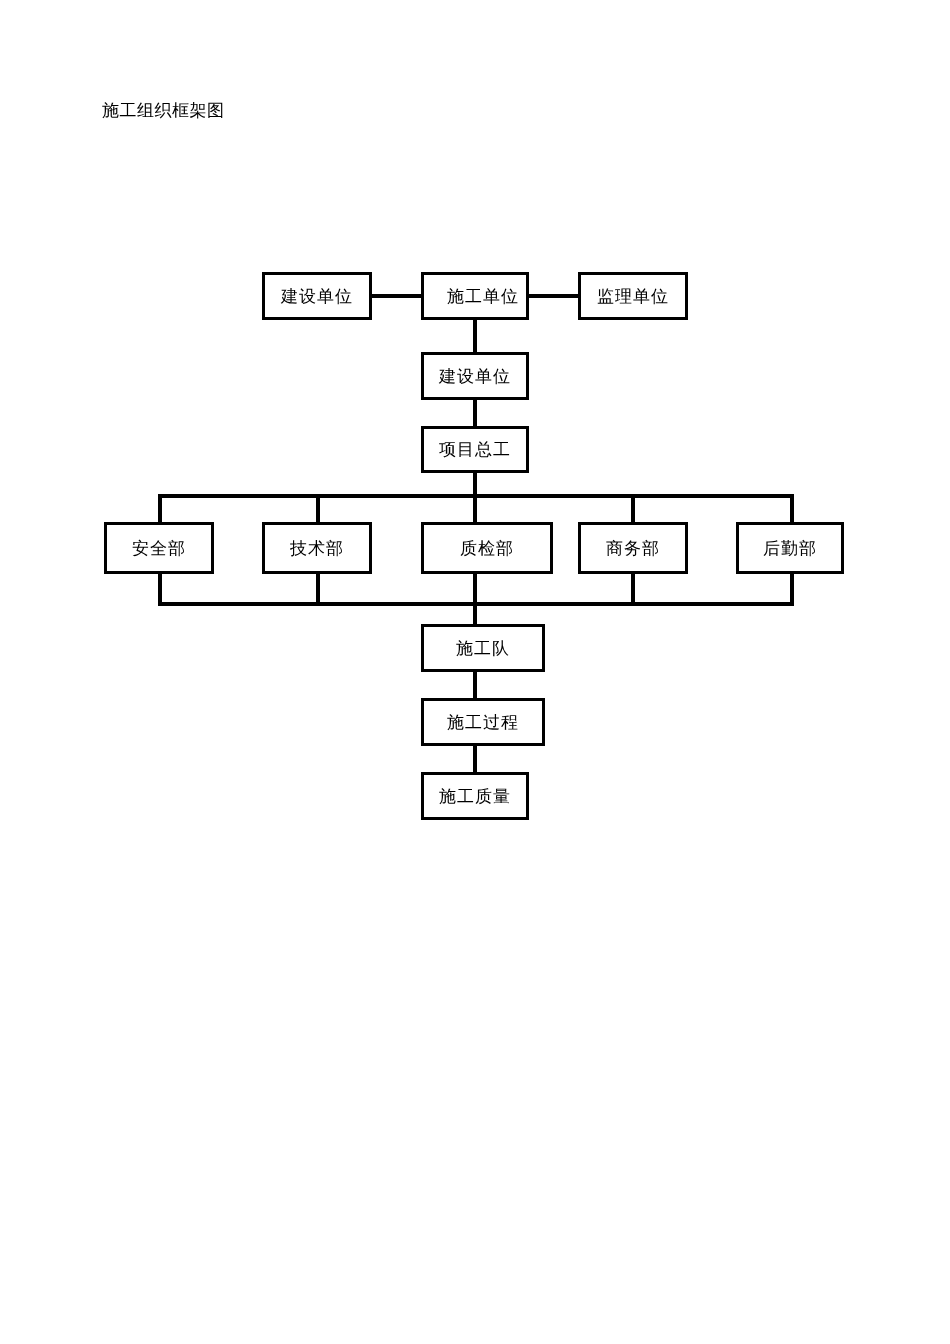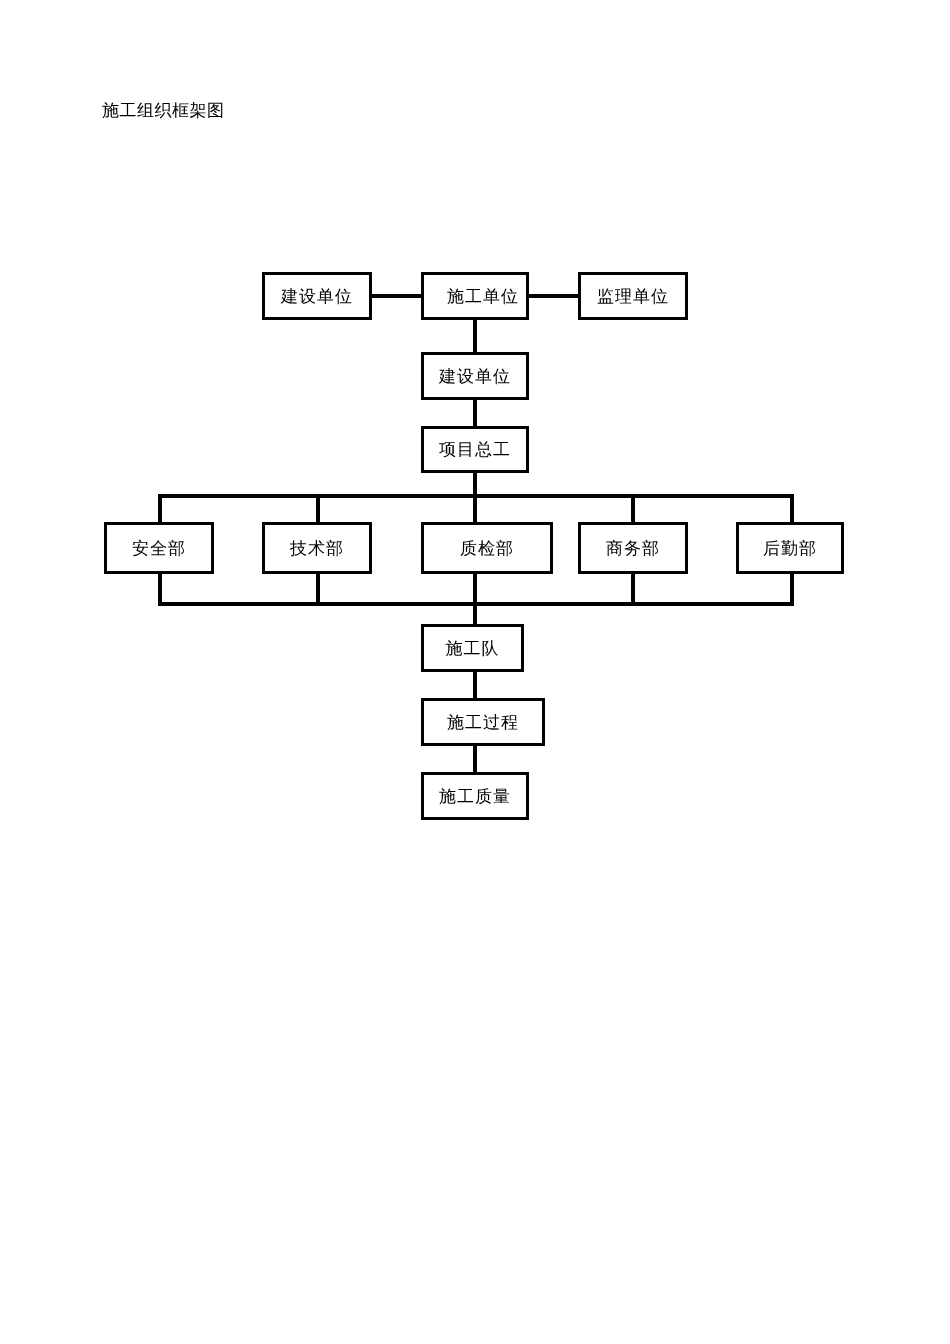--- a/index.html
+++ b/index.html
@@ -121,20 +121,20 @@
     <div class="node" style="left:104px; top:522px; width:110px; height:52px;">安全部</div>
 
     <div class="node" style="left:262px; top:522px; width:110px; height:52px;">技术部</div>
 
     <div class="node" style="left:421px; top:522px; width:132px; height:52px;">质检部</div>
 
     <div class="node" style="left:578px; top:522px; width:110px; height:52px;">商务部</div>
 
     <div class="node" style="left:736px; top:522px; width:108px; height:52px;">后勤部</div>
 
-    <div class="node" style="left:421px; top:624px; width:103px; height:48px;">施工队</div>
+    <div class="node" style="left:421px; top:624px; width:124px; height:48px;">施工队</div>
 
     <div class="node" style="left:421px; top:698px; width:124px; height:48px;">施工过程</div>
 
     <div class="node" style="left:421px; top:772px; width:108px; height:48px;">施工质量</div>
 
   </div>
 </div>
 
 </body></html>

